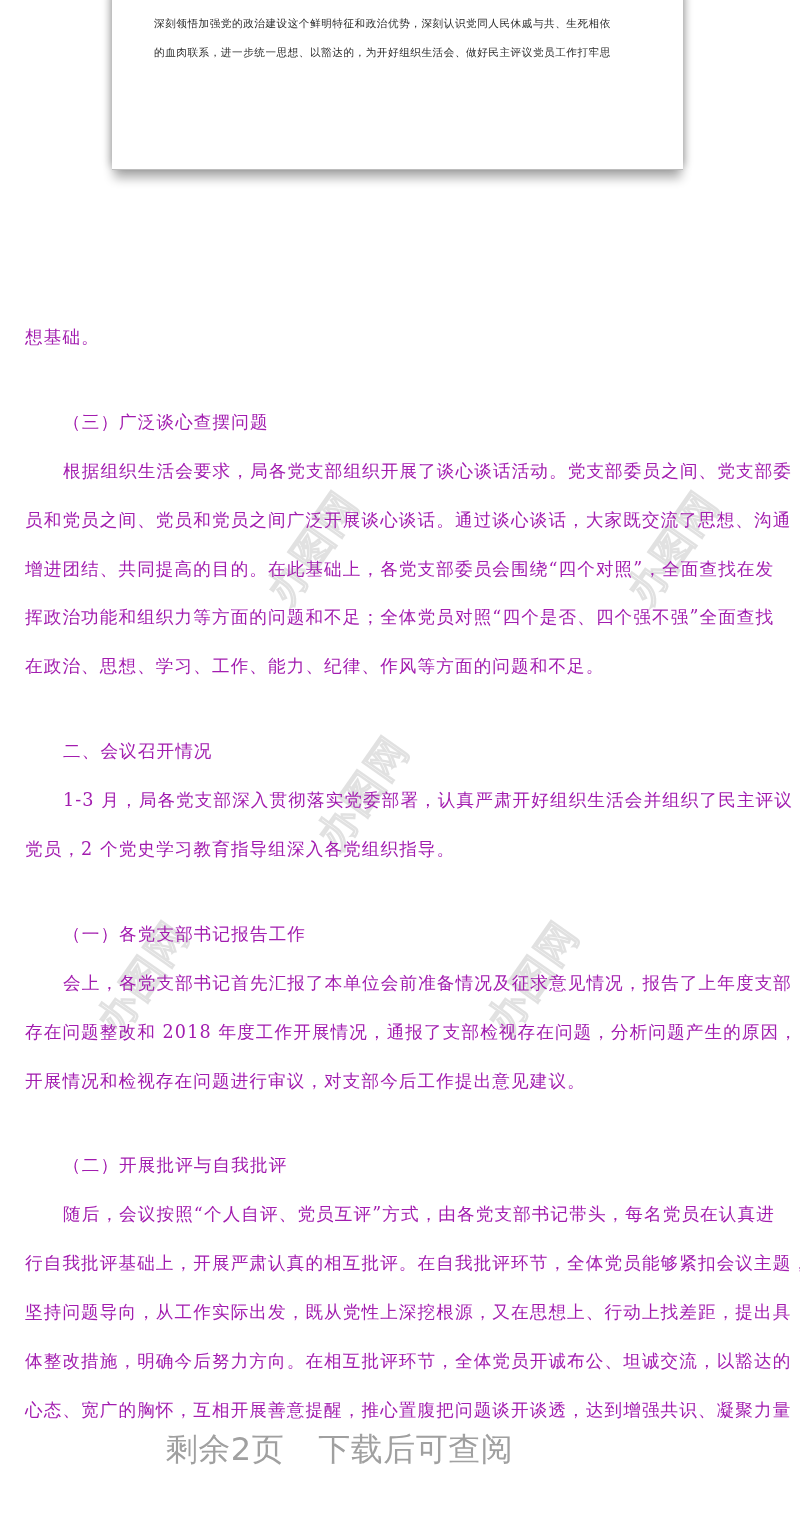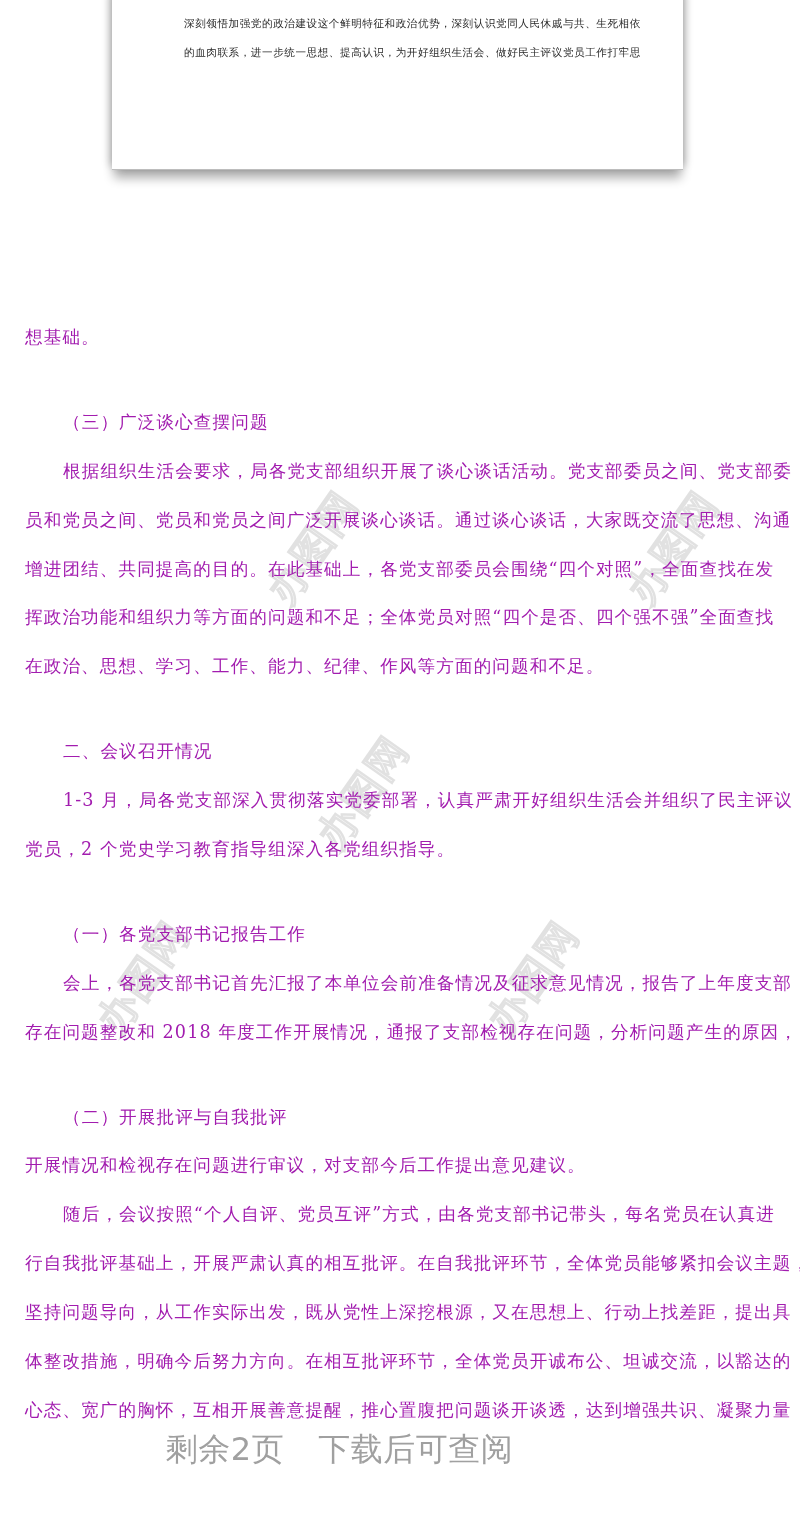--- a/index.html
+++ b/index.html
@@ -31,21 +31,20 @@
       top: 29px;
       width: 500px;
       font-size: 10.6px;
       line-height: 29px;
       color: #2a2a2a;
       letter-spacing: 0.55px;
       white-space: nowrap;
     }
     .preview-card .card-line {
       display: block;
-      margin-left: 30px;
     }
     .page-body {
       position: absolute;
       left: 25px;
       top: 322px;
       width: 752px;
     }
     .line {
       display: block;
       height: 48.9px;
@@ -91,21 +90,21 @@
     .footer-notice .gap {
       width: 34px;
     }
   </style>
 </head>
 <body>
 
 <div class="preview-card">
   <div class="card-text">
     <span class="card-line">深刻领悟加强党的政治建设这个鲜明特征和政治优势，深刻认识党同人民休戚与共、生死相依</span>
-    <span class="card-line">的血肉联系，进一步统一思想、提高认识，为开好组织生活会、做好民主评议党员工作打牢思</span>
+    <span class="card-line">的血肉联系，进一步统一思想、以豁达的，为开好组织生活会、做好民主评议党员工作打牢思</span>
   </div>
 </div>
 
 <div class="watermark" style="left:250px; top:520px;">办图网</div>
 <div class="watermark" style="left:610px; top:520px;">办图网</div>
 <div class="watermark" style="left:300px; top:765px;">办图网</div>
 <div class="watermark" style="left:80px; top:950px;">办图网</div>
 <div class="watermark" style="left:470px; top:950px;">办图网</div>
 
 <div class="page-body">
@@ -115,22 +114,22 @@
   <span class="line">员和党员之间、党员和党员之间广泛开展谈心谈话。通过谈心谈话，大家既交流了思想、沟通</span>
   <span class="line">增进团结、共同提高的目的。在此基础上，各党支部委员会围绕“四个对照”，全面查找在发</span>
   <span class="line">挥政治功能和组织力等方面的问题和不足；全体党员对照“四个是否、四个强不强”全面查找</span>
   <span class="line">在政治、思想、学习、工作、能力、纪律、作风等方面的问题和不足。</span>
   <span class="line heading">二、会议召开情况</span>
   <span class="line indent">1-3 月，局各党支部深入贯彻落实党委部署，认真严肃开好组织生活会并组织了民主评议</span>
   <span class="line">党员，2 个党史学习教育指导组深入各党组织指导。</span>
   <span class="line heading">（一）各党支部书记报告工作</span>
   <span class="line indent">会上，各党支部书记首先汇报了本单位会前准备情况及征求意见情况，报告了上年度支部</span>
   <span class="line">存在问题整改和 2018 年度工作开展情况，通报了支部检视存在问题，分析问题产生的原因，</span>
+  <span class="line">开展情况和检视存在问题进行审议，对支部今后工作提出意见建议。</span>
   <span class="line heading">（二）开展批评与自我批评</span>
-  <span class="line">开展情况和检视存在问题进行审议，对支部今后工作提出意见建议。</span>
   <span class="line indent">随后，会议按照“个人自评、党员互评”方式，由各党支部书记带头，每名党员在认真进</span>
   <span class="line">行自我批评基础上，开展严肃认真的相互批评。在自我批评环节，全体党员能够紧扣会议主题，</span>
   <span class="line">坚持问题导向，从工作实际出发，既从党性上深挖根源，又在思想上、行动上找差距，提出具</span>
   <span class="line">体整改措施，明确今后努力方向。在相互批评环节，全体党员开诚布公、坦诚交流，以豁达的</span>
   <span class="line">心态、宽广的胸怀，互相开展善意提醒，推心置腹把问题谈开谈透，达到增强共识、凝聚力量</span>
 </div>
 
 <div class="footer-notice">
   <span>剩余2页</span><span class="gap"></span><span>下载后可查阅</span>
 </div>

